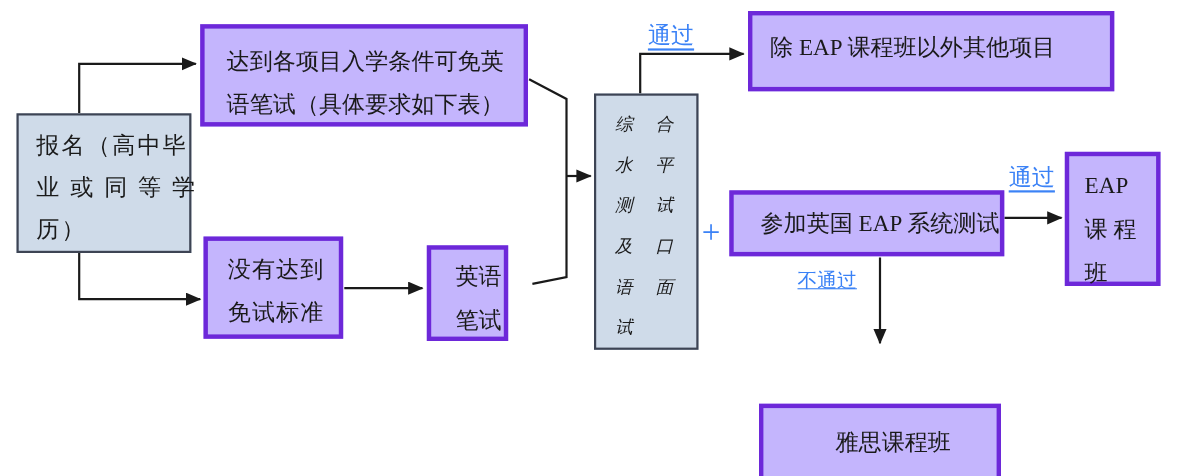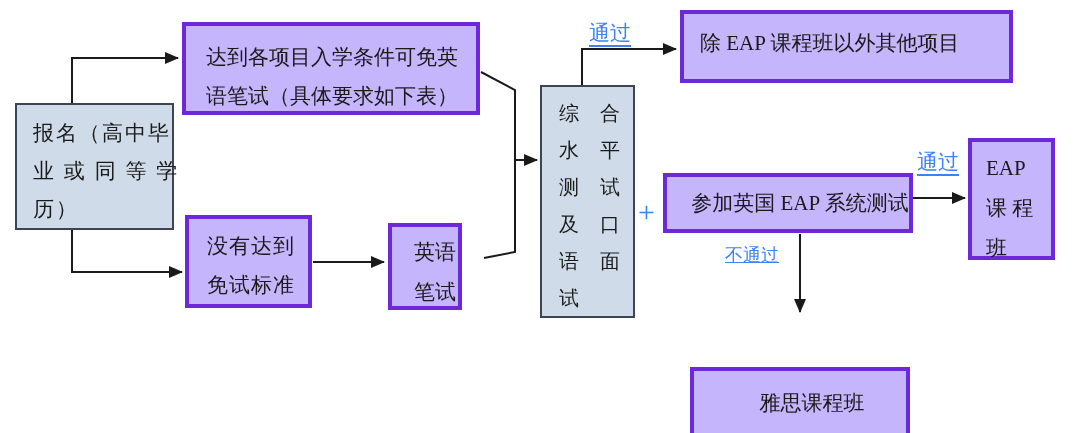--- a/index.html
+++ b/index.html
@@ -37,21 +37,21 @@
     justify-content: center;
     padding-left: 24px;
   }
   .serif { font-family: "Liberation Serif", "DejaVu Serif", serif; }
 
   
   .n-enroll   { left: 15px;  top: 103px; width: 159px; height: 127px; padding: 9px 0 0 16px; letter-spacing: 2px; }
   .n-exempt   { left: 182px; top: 22px;  width: 298px; height: 93px;  padding: 11px 0 0 20px; line-height: 39px; }
   .n-notmet   { left: 185px; top: 215px; width: 127px; height: 93px;  padding: 7px 0 0 18px;  line-height: 39px; letter-spacing: 1px; }
   .n-written  { left: 388px; top: 223px; width: 74px;  height: 87px;  padding: 5px 0 0 22px;  line-height: 40px; }
-  .n-comp     { left: 540px; top: 85px;  width: 95px;  height: 233px; padding: 8px 0 0 17px;  font-size: 20px; line-height: 37px; letter-spacing: 21px; }
+  .n-comp     { left: 540px; top: 85px;  width: 95px;  height: 233px; padding: 8px 0 0 17px;  font-size: 16px; line-height: 37px; letter-spacing: 21px; font-style: italic; }
   .n-other    { left: 680px; top: 10px;  width: 333px; height: 73px;  padding: 0 0 8px 16px; align-items: center; display: flex; }
   .n-eaptest  { left: 663px; top: 173px; width: 250px; height: 60px; }
   .n-eapclass { left: 968px; top: 138px; width: 87px;  height: 122px; padding: 6px 0 0 14px; line-height: 40px; }
   .n-ielts    { left: 690px; top: 338px; width: 220px; height: 84px;  padding-bottom: 12px; margin-top: 29px; }
 
   .edge-label {
     position: absolute;
     font-size: 21px;
     line-height: 1.2;
     color: #3b82f6;

